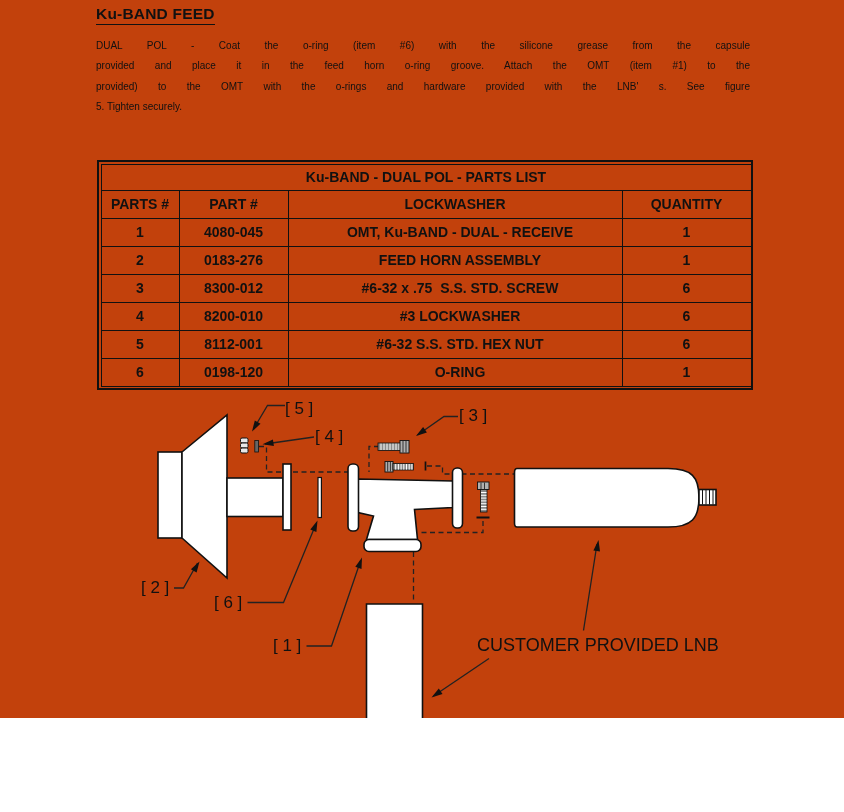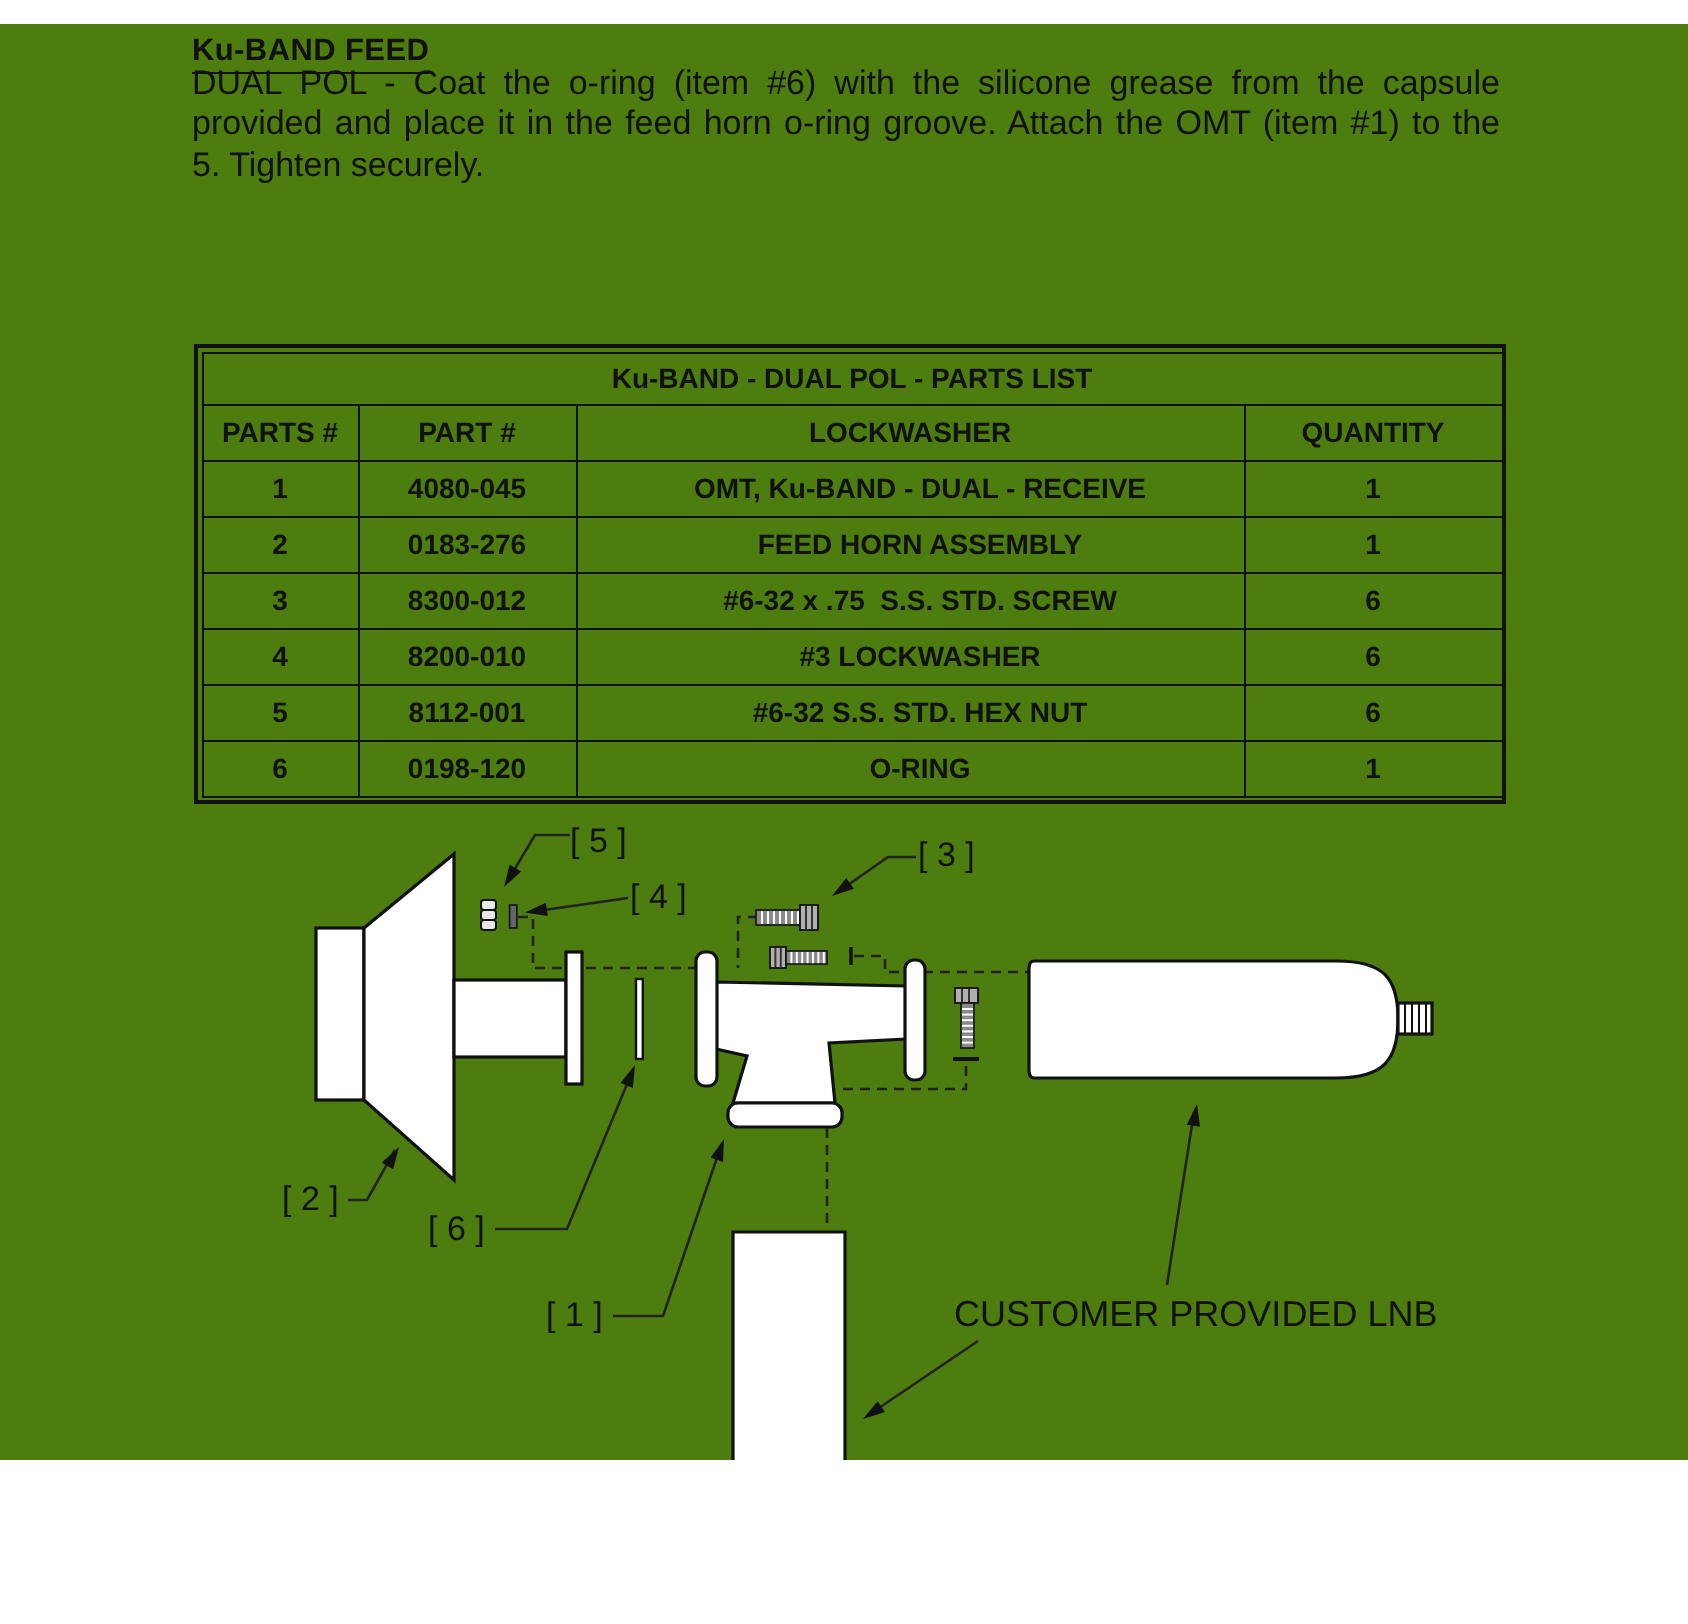--- a/index.html
+++ b/index.html
@@ -1,20 +1,20 @@
 <!DOCTYPE html>
 <html><head>
 <meta charset="utf-8">
 <style>
   html,body{margin:0;padding:0;background:#ffffff;}
-  .page{position:relative;width:844px;height:718px;background:#4d7c0f;overflow:hidden;
-        font-family:"Liberation Sans",sans-serif;color:#111;margin-top:12px;}
+  .page{position:relative;width:844px;height:718px;background:#c2410c;overflow:hidden;
+        font-family:"Liberation Sans",sans-serif;color:#111;}
   .title{position:absolute;left:96px;top:5px;font-size:15.5px;font-weight:bold;
          border-bottom:1.6px solid #111;padding-bottom:1px;letter-spacing:.2px;}
-  .para{position:absolute;left:96px;top:20px;width:654px;font-size:17px;line-height:20.4px;}
+  .para{position:absolute;left:96px;top:36px;width:654px;font-size:10px;line-height:20.4px;}
   .jline{text-align:justify;text-align-last:justify;}
   .lline{text-align:left;}
   .tbl-wrap{position:absolute;left:97px;top:160px;width:656px;border:2px solid #111;
             padding:1.5px;box-sizing:border-box;}
   table{border-collapse:collapse;table-layout:fixed;width:100%;}
   td{border:1.5px solid #111;font-size:14px;font-weight:bold;text-align:center;
      vertical-align:middle;height:27px;padding:0;overflow:hidden;}
   td.t-title{height:25px;}
   td.cell-desc{text-align:center;padding-left:10px;white-space:pre-wrap;}
   .diagram{position:absolute;left:0;top:390px;}
@@ -24,20 +24,21 @@
 </head>
 <body>
 
 <div class="page">
 
   <div class="title">Ku-BAND FEED</div>
 
   <div class="para">
     <div class="jline">DUAL POL - Coat the o-ring (item #6) with the silicone grease from the capsule</div>
     <div class="jline">provided and place it in the feed horn o-ring groove. Attach the OMT (item #1) to the</div>
+    <div class="jline">provided) to the OMT with the o-rings and hardware provided with the LNB' s. See figure</div>
     <div class="lline">5. Tighten securely.</div>
   </div>
 
   <div class="tbl-wrap">
     <table>
       <colgroup>
           <col style="width:78px">
           <col style="width:109px">
           <col style="width:334px">
           <col style="width:129px">

